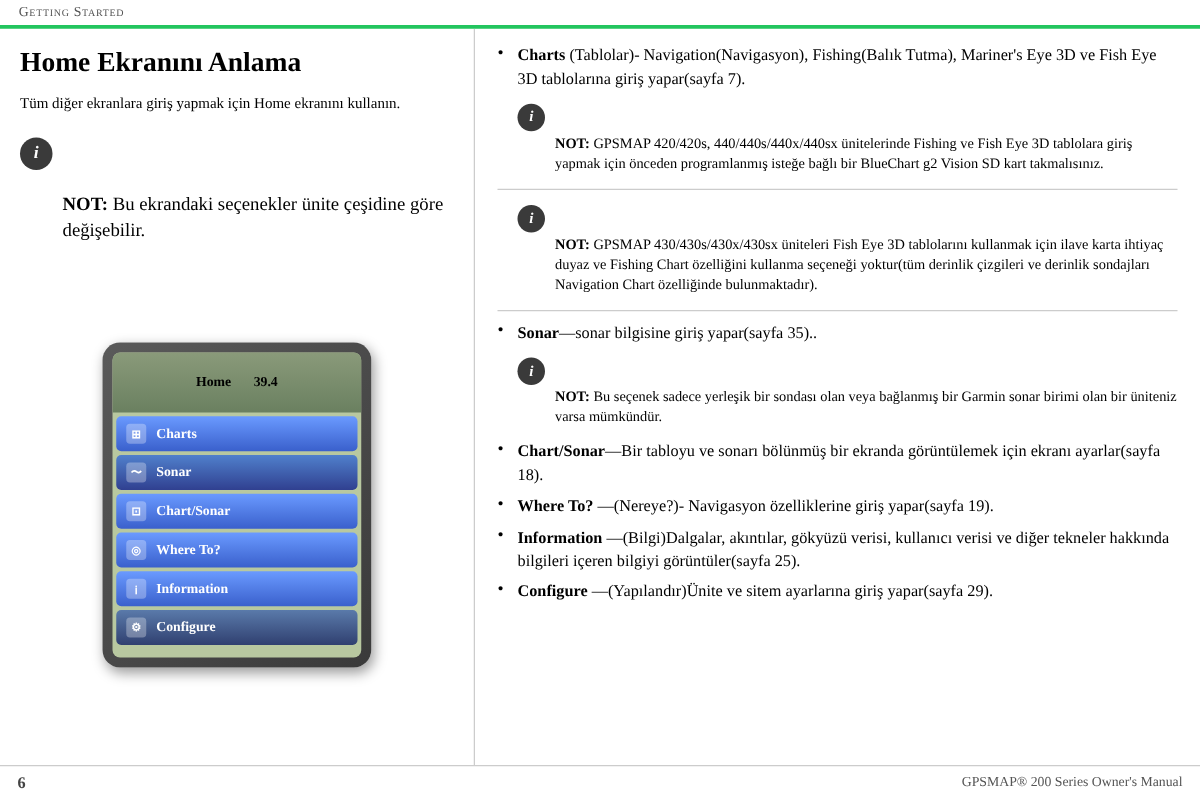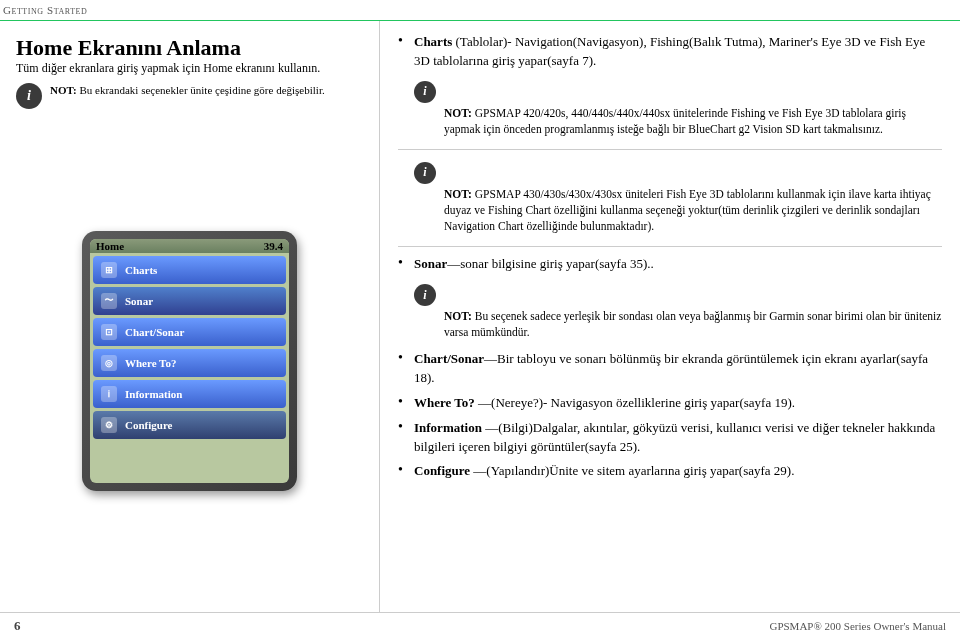--- a/index.html
+++ b/index.html
@@ -17,22 +17,22 @@
       display: flex;
       flex-direction: column;
       height: 100%;
     }
 
     .header-bar {
       display: flex;
       align-items: center;
       font-size: 11px;
       color: #555;
-      padding: 4px 3px;
-      border-bottom: 1px solid #22c55e;
+      padding: 4px 15px;
+      border-bottom: 3px solid #22c55e;
       font-variant: small-caps;
       letter-spacing: 0.05em;
     }
 
     .content-area {
       display: flex;
       flex: 1;
       overflow: hidden;
     }
 
@@ -41,26 +41,26 @@
       width: 380px;
       padding: 14px 16px 10px 16px;
       border-right: 1px solid #ccc;
       display: flex;
       flex-direction: column;
     }
 
     .section-title {
       font-size: 22px;
       font-weight: bold;
-      margin-bottom: 0;
+      margin-bottom: 12px;
     }
 
     .section-subtitle {
       font-size: 12px;
-      margin-bottom: 7px;
+      margin-bottom: 20px;
     }
 
     .note-box {
       display: flex;
       align-items: flex-start;
       gap: 8px;
       margin-bottom: 10px;
     }
 
     .note-icon {
@@ -72,22 +72,23 @@
       display: flex;
       align-items: center;
       justify-content: center;
       color: #fff;
       font-weight: bold;
       font-size: 14px;
       font-style: italic;
     }
 
     .note-text {
-      font-size: 11px;
+      font-size: 15px;
       line-height: 1.4;
+      margin-top: 44px;
     }
 
     .note-text strong {
       font-weight: bold;
     }
 
     
     .device-container {
       display: flex;
       justify-content: center;
@@ -111,23 +112,23 @@
       border-radius: 6px;
       flex: 1;
       display: flex;
       flex-direction: column;
       overflow: hidden;
     }
 
     .screen-header {
       background: linear-gradient(180deg, #8a9a7a, #6a8060);
       display: flex;
-      justify-content: space-between;
-      align-items: center;
-      padding: 1px 6px;
+      justify-content: center;
+      align-items: center;
+      padding: 18px 6px;
       font-size: 10px;
       font-weight: bold;
       color: #000;
       gap: 18px;
     }
 
     .screen-title {
       font-size: 11px;
       font-weight: bold;
     }

